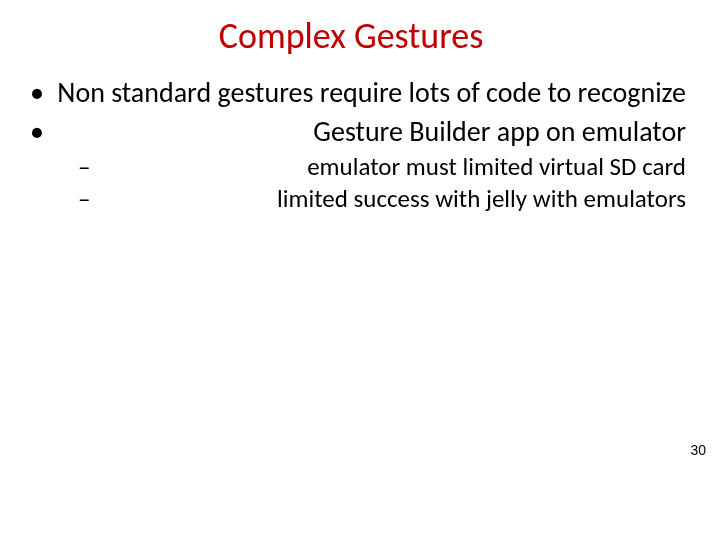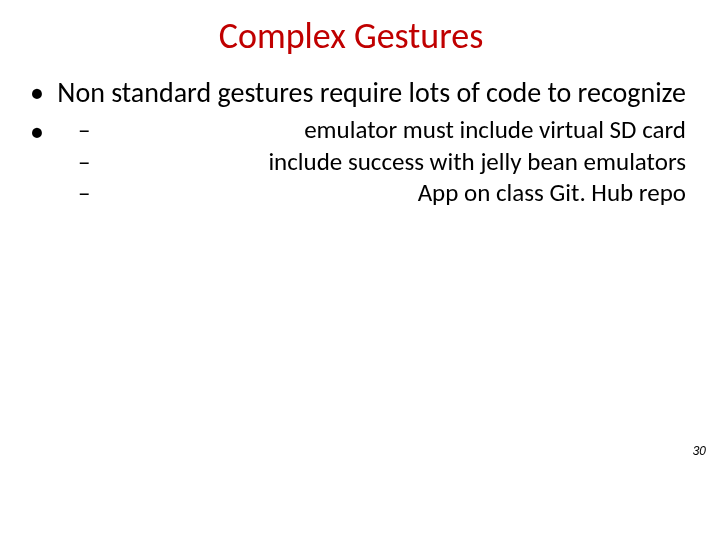--- a/index.html
+++ b/index.html
@@ -63,45 +63,42 @@
   ul.level2 > li::before {
     content: "–";
     position: absolute;
     left: -4px;
     top: 0;
   }
   .pagenum {
     position: absolute;
     right: 14px;
     bottom: 10px;
-    font-size: 12px;
+    font-size: 14px;
     color: #000;
     font-family: Arial, sans-serif;
-    font-style: italic;
   }
 </style>
 </head>
 <body>
 
 <div class="slide">
   <h1 class="title">Complex Gestures</h1>
 
   <ul class="level1">
     <li>
       <span>Non standard gestures require lots of code to recognize</span>
     </li>
     <li>
+      <span>Gesture Builder app on emulator</span>
       <ul class="level2">
         <li>
-          <span>emulator must include virtual SD card</span>
+          <span>emulator must limited virtual SD card</span>
         </li>
         <li>
-          <span>include success with jelly bean emulators</span>
-        </li>
-        <li>
-          <span>App on class Git. Hub repo</span>
+          <span>limited success with jelly with emulators</span>
         </li>
       </ul>
     </li>
   </ul>
 
   <div class="pagenum">30</div>
 </div>
 
 </body></html>

